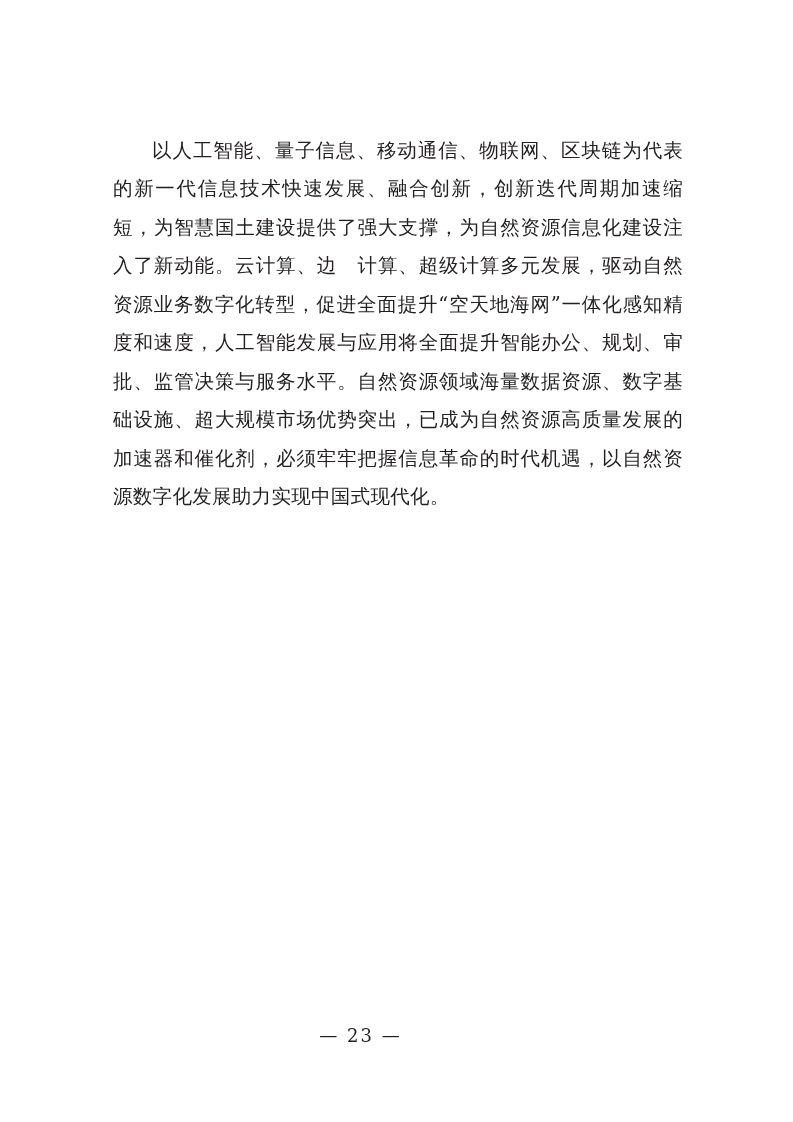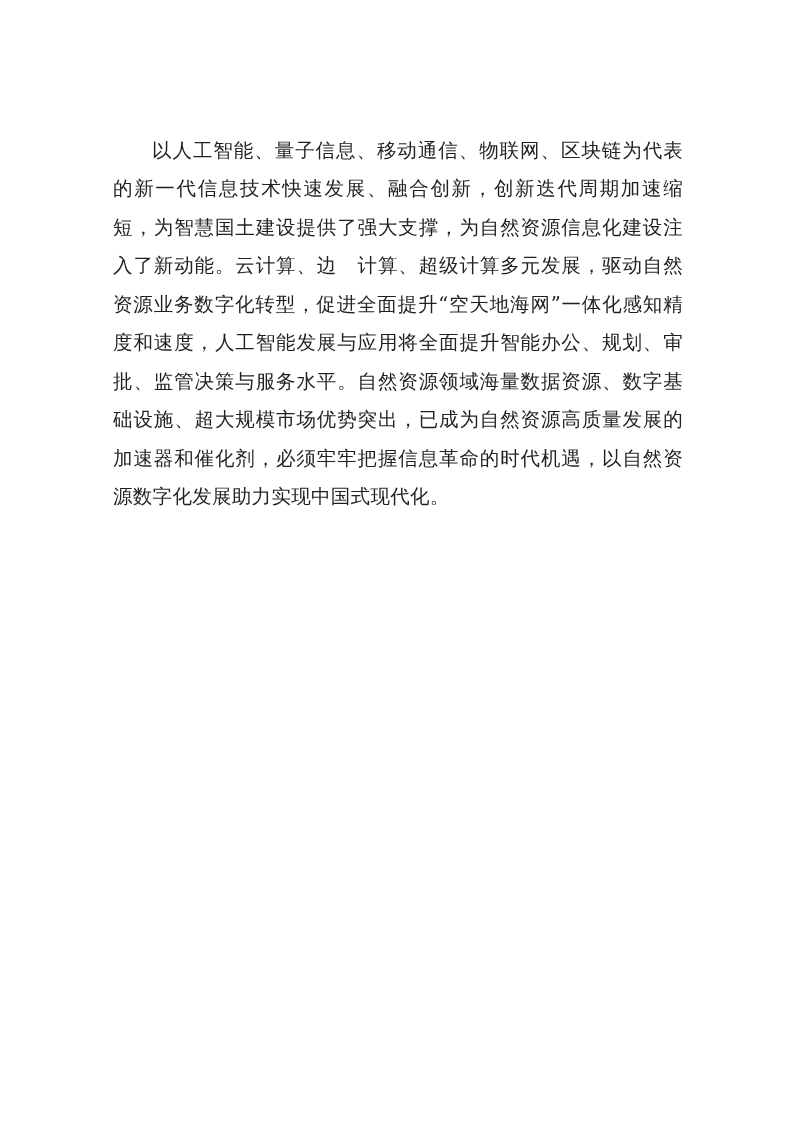--- a/index.html
+++ b/index.html
@@ -46,14 +46,15 @@
     letter-spacing: 2px;
   }
 </style>
 </head>
 <body>
 
 <div class="page">
 
   <p class="body-text">以人工智能、量子信息、移动通信、物联网、区块链为代表的新一代信息技术快速发展、融合创新，创新迭代周期加速缩短，为智慧国土建设提供了强大支撑，为自然资源信息化建设注入了新动能。云计算、边　计算、超级计算多元发展，驱动自然资源业务数字化转型，促进全面提升“空天地海网”一体化感知精度和速度，人工智能发展与应用将全面提升智能办公、规划、审批、监管决策与服务水平。自然资源领域海量数据资源、数字基础设施、超大规模市场优势突出，已成为自然资源高质量发展的加速器和催化剂，必须牢牢把握信息革命的时代机遇，以自然资源数字化发展助力实现中国式现代化。</p>
 
+  <div class="page-number">— 23 —</div>
 
 </div>
 
 </body></html>

